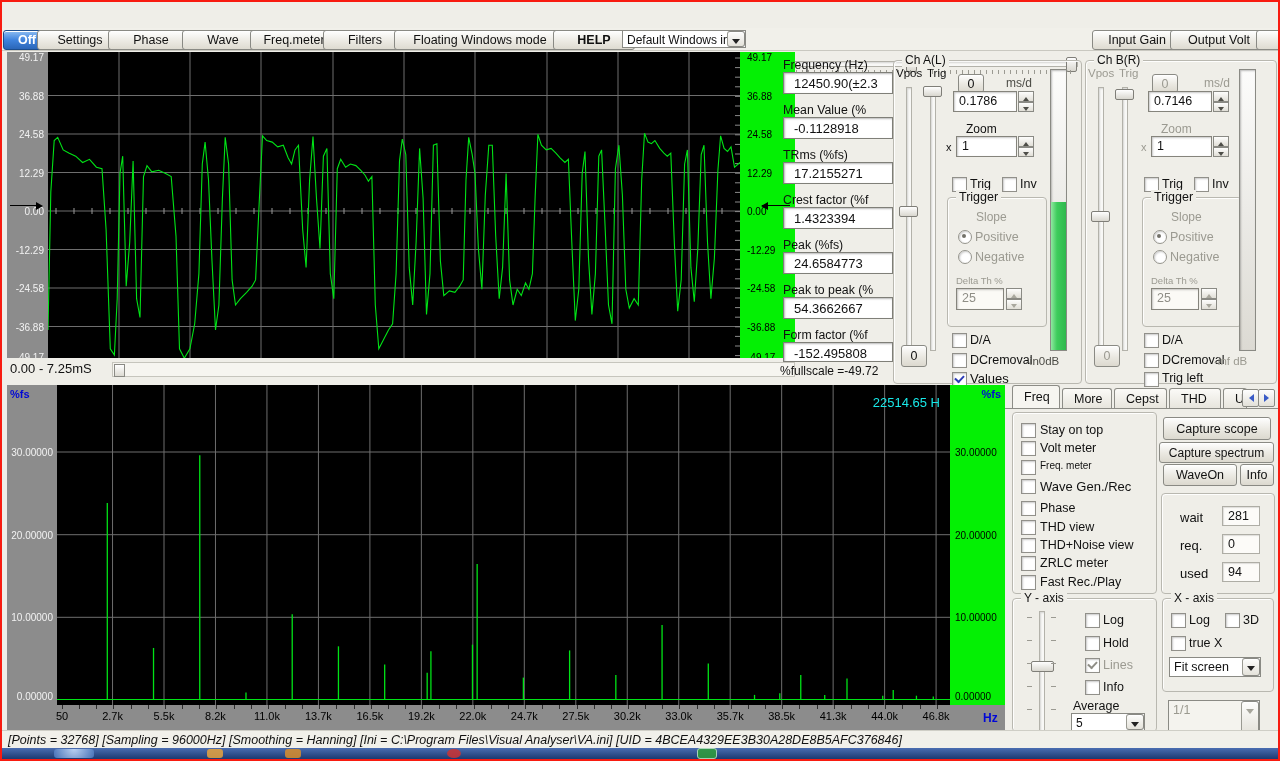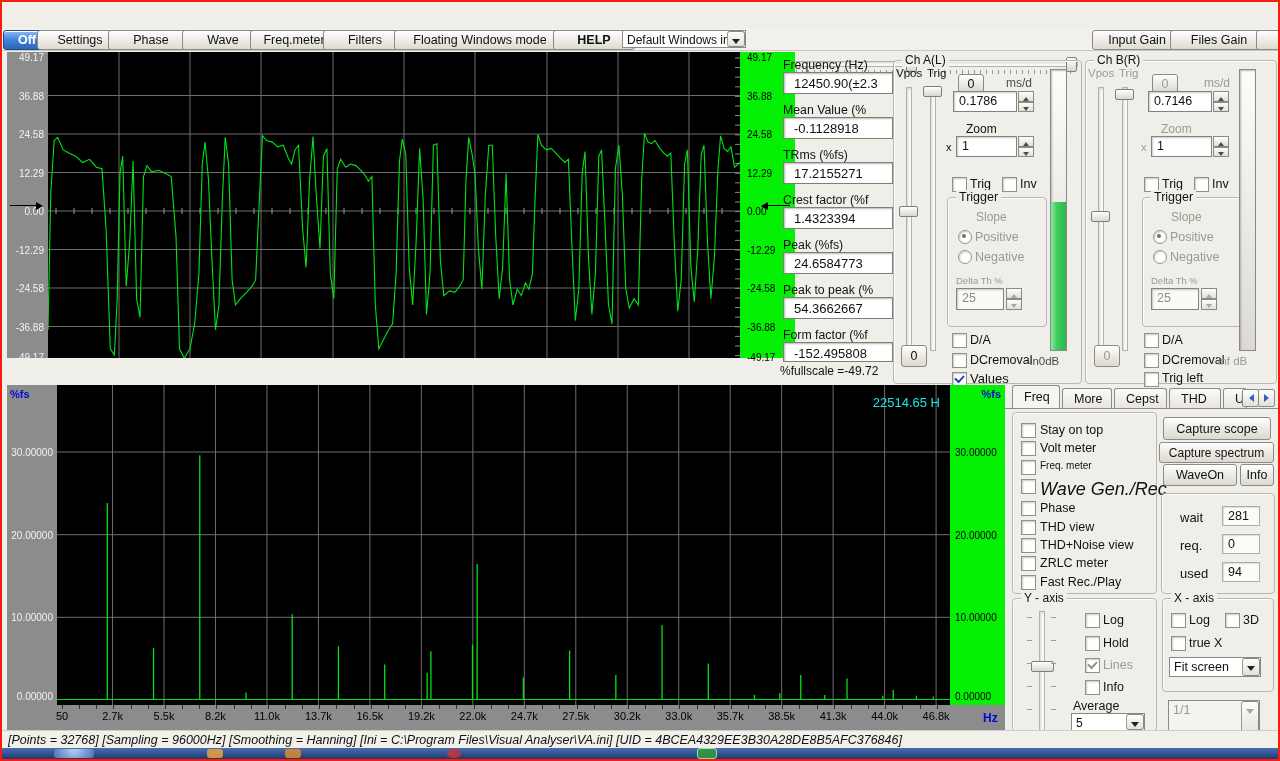--- a/index.html
+++ b/index.html
@@ -136,21 +136,21 @@
       <div class="val">Default Windows inp</div>
       <div class="btn"></div>
     </div>
     <div class="hgroove" style="left:776px;top:33px;width:142px;"></div>
     <div class="hthumb" style="left:906px;top:29px;"></div>
     <div class="hticks" style="left:778px;top:42px;width:140px;"></div>
     <div class="hgroove" style="left:930px;top:33px;width:146px;"></div>
     <div class="hthumb" style="left:1066px;top:29px;"></div>
     <div class="hticks" style="left:932px;top:42px;width:144px;"></div>
     <div class="tb-btn" style="left:1092px;width:70px;">Input Gain</div>
-    <div class="tb-btn" style="left:1170px;width:78px;">Files Gain</div>
+    <div class="tb-btn" style="left:1170px;width:78px;">Output Volt</div>
     <div class="tb-btn" style="left:1256px;width:30px;"></div>
   </div>
 
   <div class="strip-gray" style="left:7px;top:52px;width:41px;height:306px;" id="scope-yl">
       <div class="axlab w" style="top: 5px;">49.17</div>
       <div class="axlab w" style="top: 43.5px;">36.88</div>
       <div class="axlab w" style="top: 82px;">24.58</div>
       <div class="axlab w" style="top: 120.5px;">12.29</div>
       <div class="axlab w" style="top: 159px;">0.00</div>
       <div class="axlab w" style="top: 197.5px;">-12.29</div>
@@ -263,20 +263,26 @@
 
   <div>
     <div class="arrow-line" style="left:10px;top:205px;width:28px;"></div>
     <div class="arrow-head" style="left:36px;top:202px;border-left:7px solid #000;"></div>
   </div>
   <div>
     <div class="arrow-line" style="left:762px;top:205px;width:28px;"></div>
     <div class="arrow-head" style="left:757px;top:202px;border-right:7px solid #000;"></div>
   </div>
 
+  <div class="scrollrow">
+    <div class="lab" style="left:3px;top:3px;font-size:13px;">0.00 - 7.25mS</div>
+    <div class="sc-track">
+      <div class="sc-thumb"></div>
+    </div>
+  </div>
 
   <div class="abs" style="left:783px;top:52px;width:114px;height:330px;" id="meas">
       <div class="meas-lab" style="top: 6px;">Frequency (Hz)</div>
       <div class="meas-box" style="top: 20px;">12450.90(±2.3</div>
       <div class="meas-lab" style="top: 51px;">Mean Value (%</div>
       <div class="meas-box" style="top: 65px;">-0.1128918</div>
       <div class="meas-lab" style="top: 96px;">TRms (%fs)</div>
       <div class="meas-box" style="top: 110px;">17.2155271</div>
       <div class="meas-lab" style="top: 141px;">Crest factor (%f</div>
       <div class="meas-box" style="top: 155px;">1.4323394</div>
@@ -545,21 +551,21 @@
     <div class="tabline" style="left:0;top:23px;width:273px;"></div>
 
     <div class="groupbox" style="left:7px;top:27px;width:143px;height:180px;" id="main-checks">
         <div class="cb" style="left: 8px; top: 10px;"></div>
         <div class="lab" style="left: 27px; top: 10px; font-size: 12.5px;">Stay on top</div>
         <div class="cb" style="left: 8px; top: 28px;"></div>
         <div class="lab" style="left: 27px; top: 28px; font-size: 12.5px;">Volt meter</div>
         <div class="cb" style="left: 8px; top: 47px;"></div>
         <div class="lab" style="left: 27px; top: 47px; font-size: 10px;">Freq. meter</div>
         <div class="cb" style="left: 8px; top: 66px;"></div>
-        <div class="lab" style="left: 27px; top: 66px; font-size: 18px; font-style: italic;">Wave Gen./Rec</div>
+        <div class="lab" style="left: 27px; top: 66px; font-size: 13px;">Wave Gen./Rec</div>
         <div class="cb" style="left: 8px; top: 88px;"></div>
         <div class="lab" style="left: 27px; top: 88px; font-size: 12.5px;">Phase</div>
         <div class="cb" style="left: 8px; top: 107px;"></div>
         <div class="lab" style="left: 27px; top: 107px; font-size: 12.5px;">THD view</div>
         <div class="cb" style="left: 8px; top: 125px;"></div>
         <div class="lab" style="left: 27px; top: 125px; font-size: 12.5px;">THD+Noise view</div>
         <div class="cb" style="left: 8px; top: 143px;"></div>
         <div class="lab" style="left: 27px; top: 143px; font-size: 12.5px;">ZRLC meter</div>
         <div class="cb" style="left: 8px; top: 162px;"></div>
         <div class="lab" style="left: 27px; top: 162px; font-size: 12.5px;">Fast Rec./Play</div>

